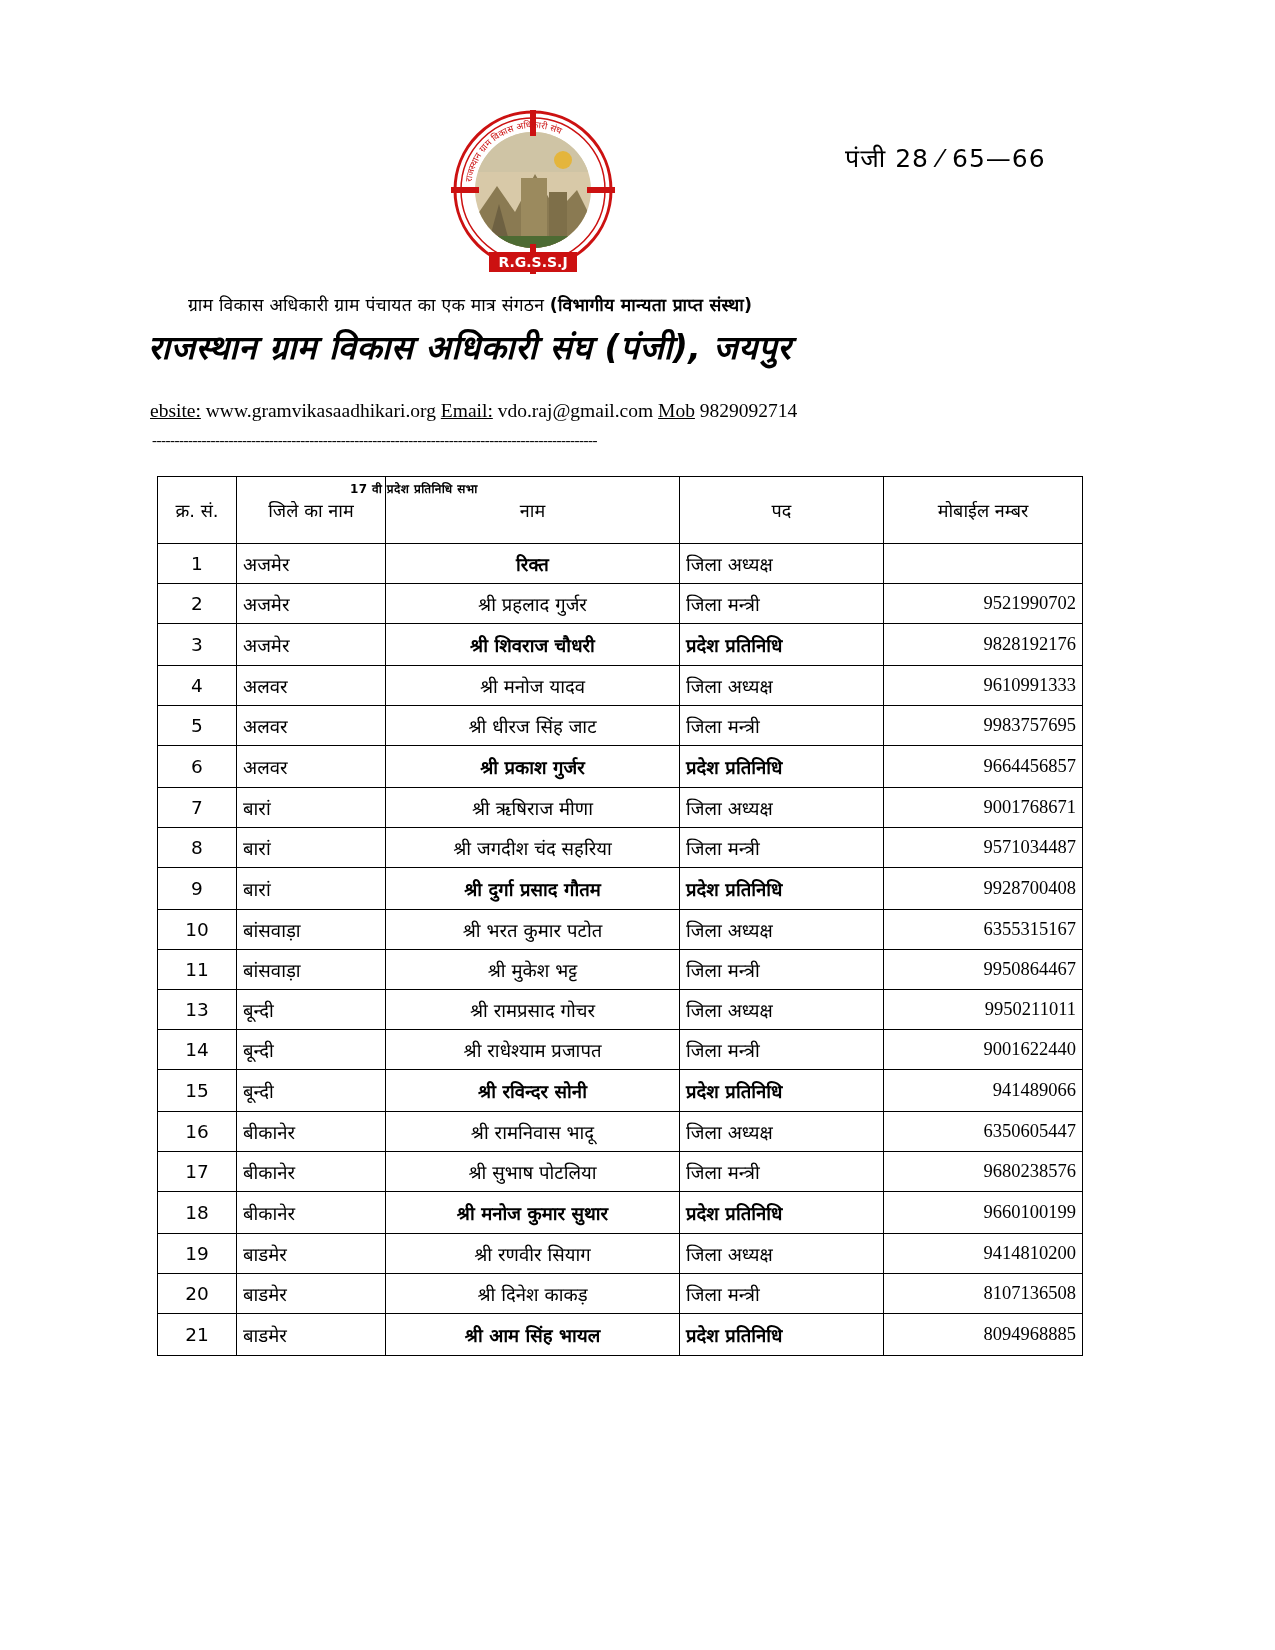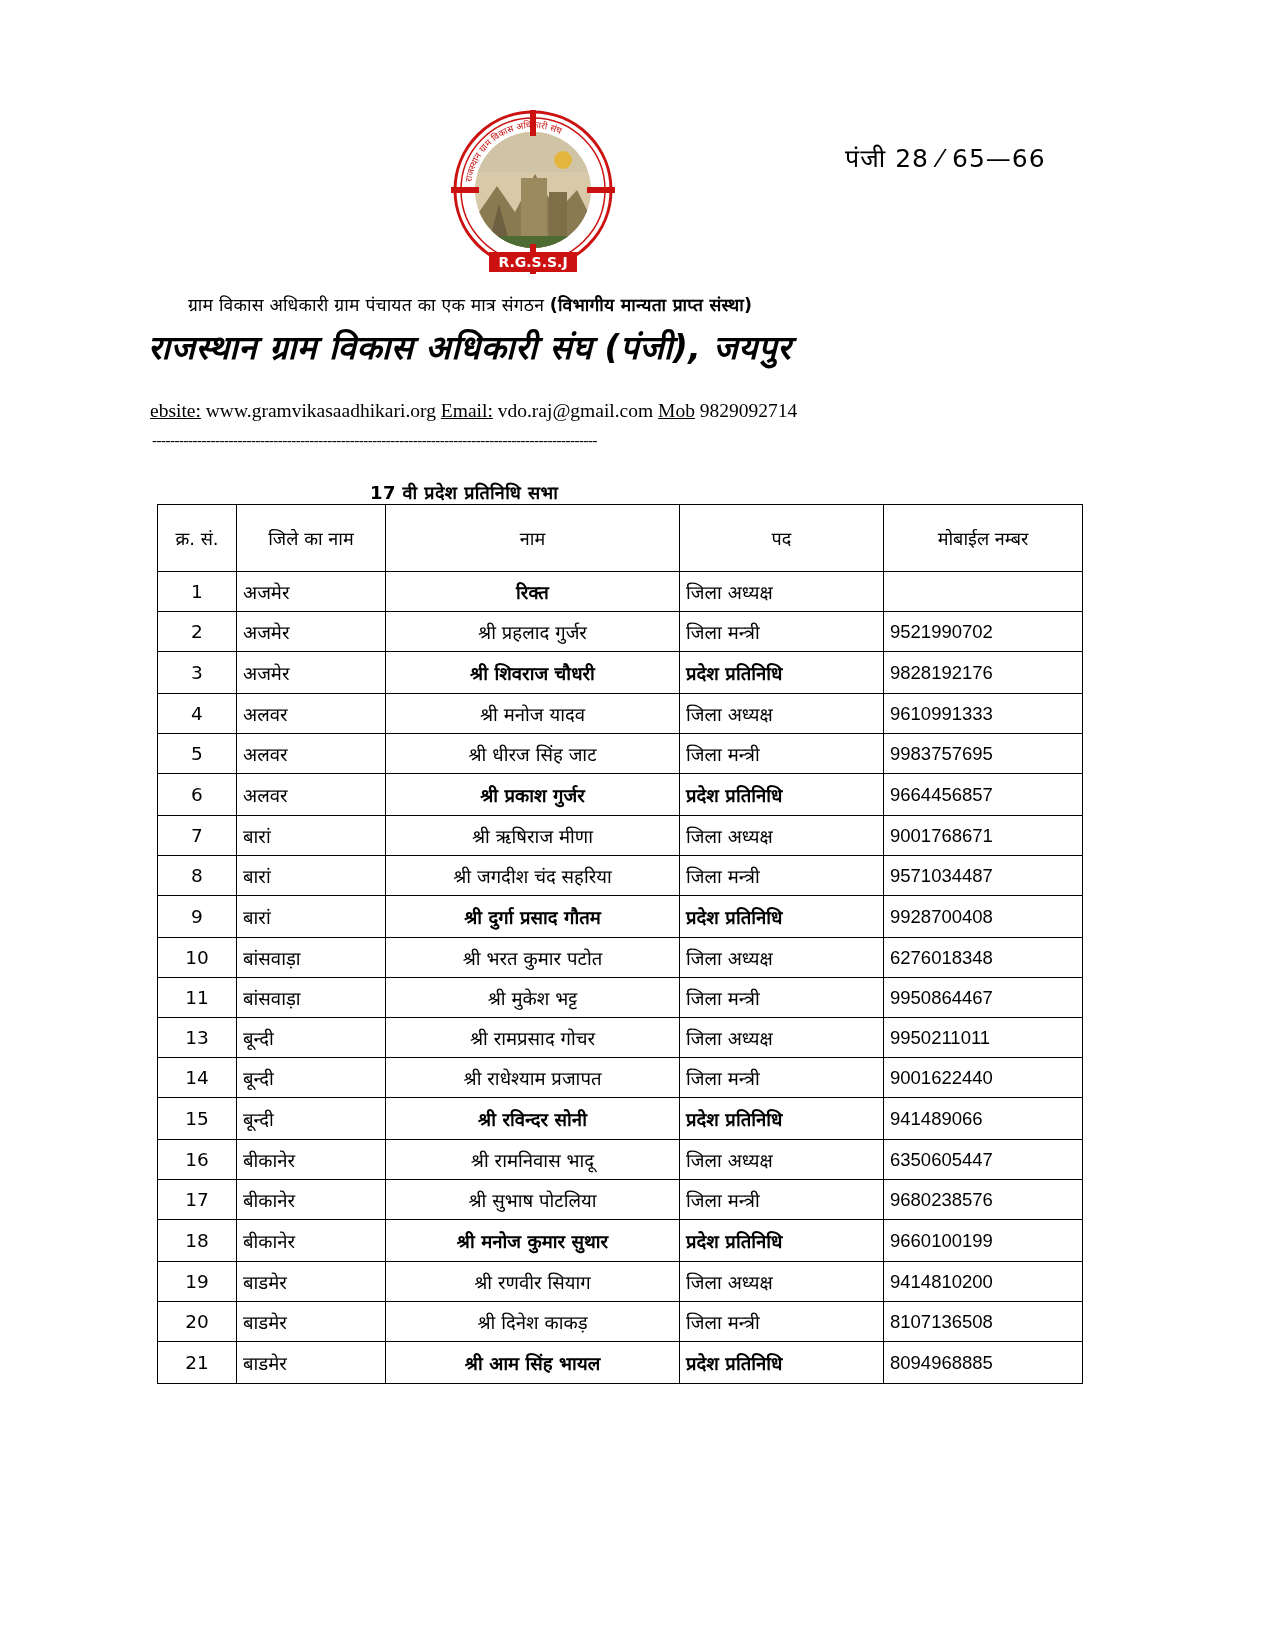--- a/index.html
+++ b/index.html
@@ -84,31 +84,31 @@
     font-family: "Liberation Serif", serif;
     letter-spacing: -0.5px;
     overflow: hidden;
     white-space: nowrap;
     color: #000;
   }
 
   .sabha-title {
     position: absolute;
     top: 480px;
-    left: 370px;
-    font-size: 18px;
+    left: 350px;
+    font-size: 12px;
     font-weight: bold;
     font-family: "DejaVu Sans", sans-serif;
     letter-spacing: 0.4px;
   }
 
   
   .table-wrap {
     position: absolute;
-    top: 504px;
+    top: 476px;
     left: 157px;
     width: 880px;
   }
   table.main {
     border-collapse: collapse;
     width: 880px;
     table-layout: fixed;
     font-family: "DejaVu Sans", sans-serif;
   }
   table.main, table.main td, table.main th {
@@ -125,21 +125,21 @@
   table.main td {
     height: 39px;
     font-size: 18.5px;
     padding: 0 6px;
     vertical-align: middle;
   }
   td.c-sn   { text-align: center; font-size: 14px; width: 70px; }
   td.c-dist { text-align: left;  width: 140px; }
   td.c-name { text-align: center; width: 285px; }
   td.c-post { text-align: left;  width: 195px; }
-  td.c-mob  { text-align: left; width: 190px; font-family: Liberation Sans, sans-serif; font-size: 19.5px; }
+  td.c-mob  { text-align: right; width: 190px; font-family: Liberation Serif, serif; font-size: 19.5px; }
 
   th.h-sn   { width: 70px; font-size: 17px; }
   th.h-dist { width: 140px; }
   th.h-name { width: 285px; }
   th.h-post { width: 195px; }
   th.h-mob  { width: 190px; }
 
   tr.pratinidhi td.c-name,
   tr.pratinidhi td.c-post {
     font-weight: bold;
@@ -283,21 +283,21 @@
             <td class="c-dist">बारां</td>
             <td class="c-name bold-name">श्री दुर्गा प्रसाद गौतम</td>
             <td class="c-post">प्रदेश प्रतिनिधि</td>
             <td class="c-mob">9928700408</td>
           </tr>
           <tr>
             <td class="c-sn">10</td>
             <td class="c-dist">बांसवाड़ा</td>
             <td class="c-name">श्री भरत कुमार पटोत</td>
             <td class="c-post">जिला अध्यक्ष</td>
-            <td class="c-mob">6276018348</td>
+            <td class="c-mob">6355315167</td>
           </tr>
           <tr>
             <td class="c-sn">11</td>
             <td class="c-dist">बांसवाड़ा</td>
             <td class="c-name">श्री मुकेश भट्ट</td>
             <td class="c-post">जिला मन्त्री</td>
             <td class="c-mob">9950864467</td>
           </tr>
           <tr>
             <td class="c-sn">13</td>

